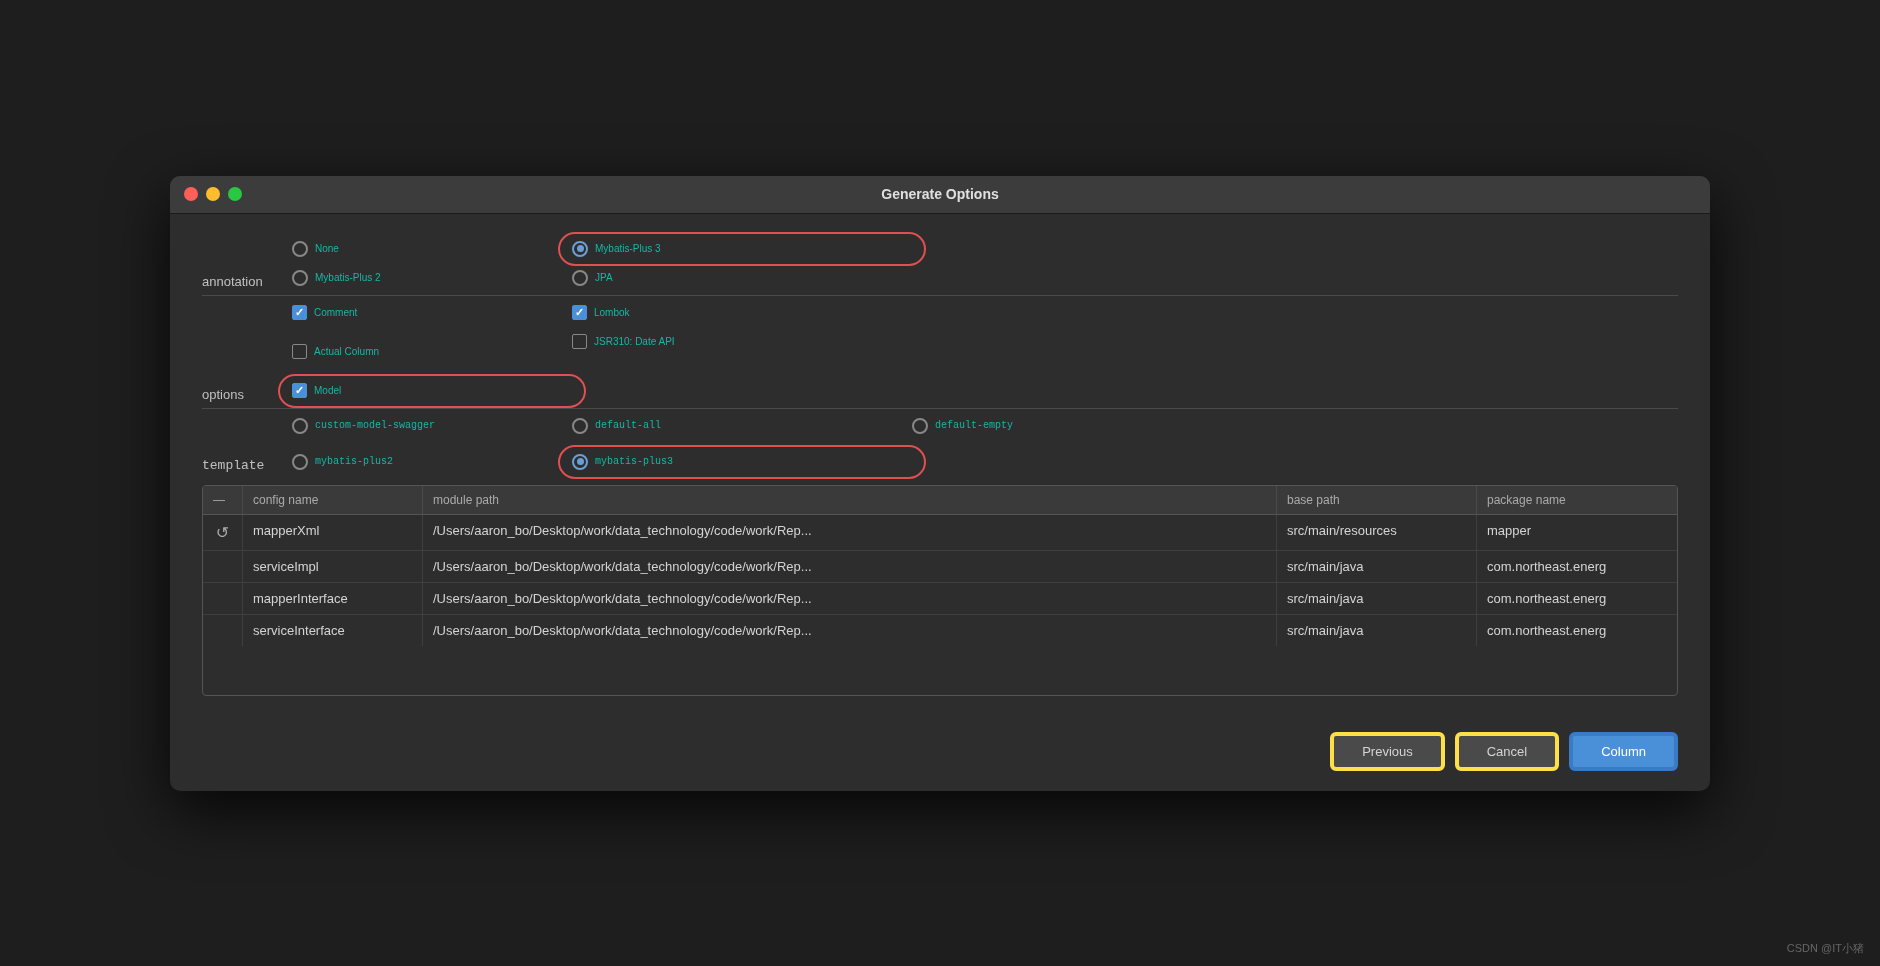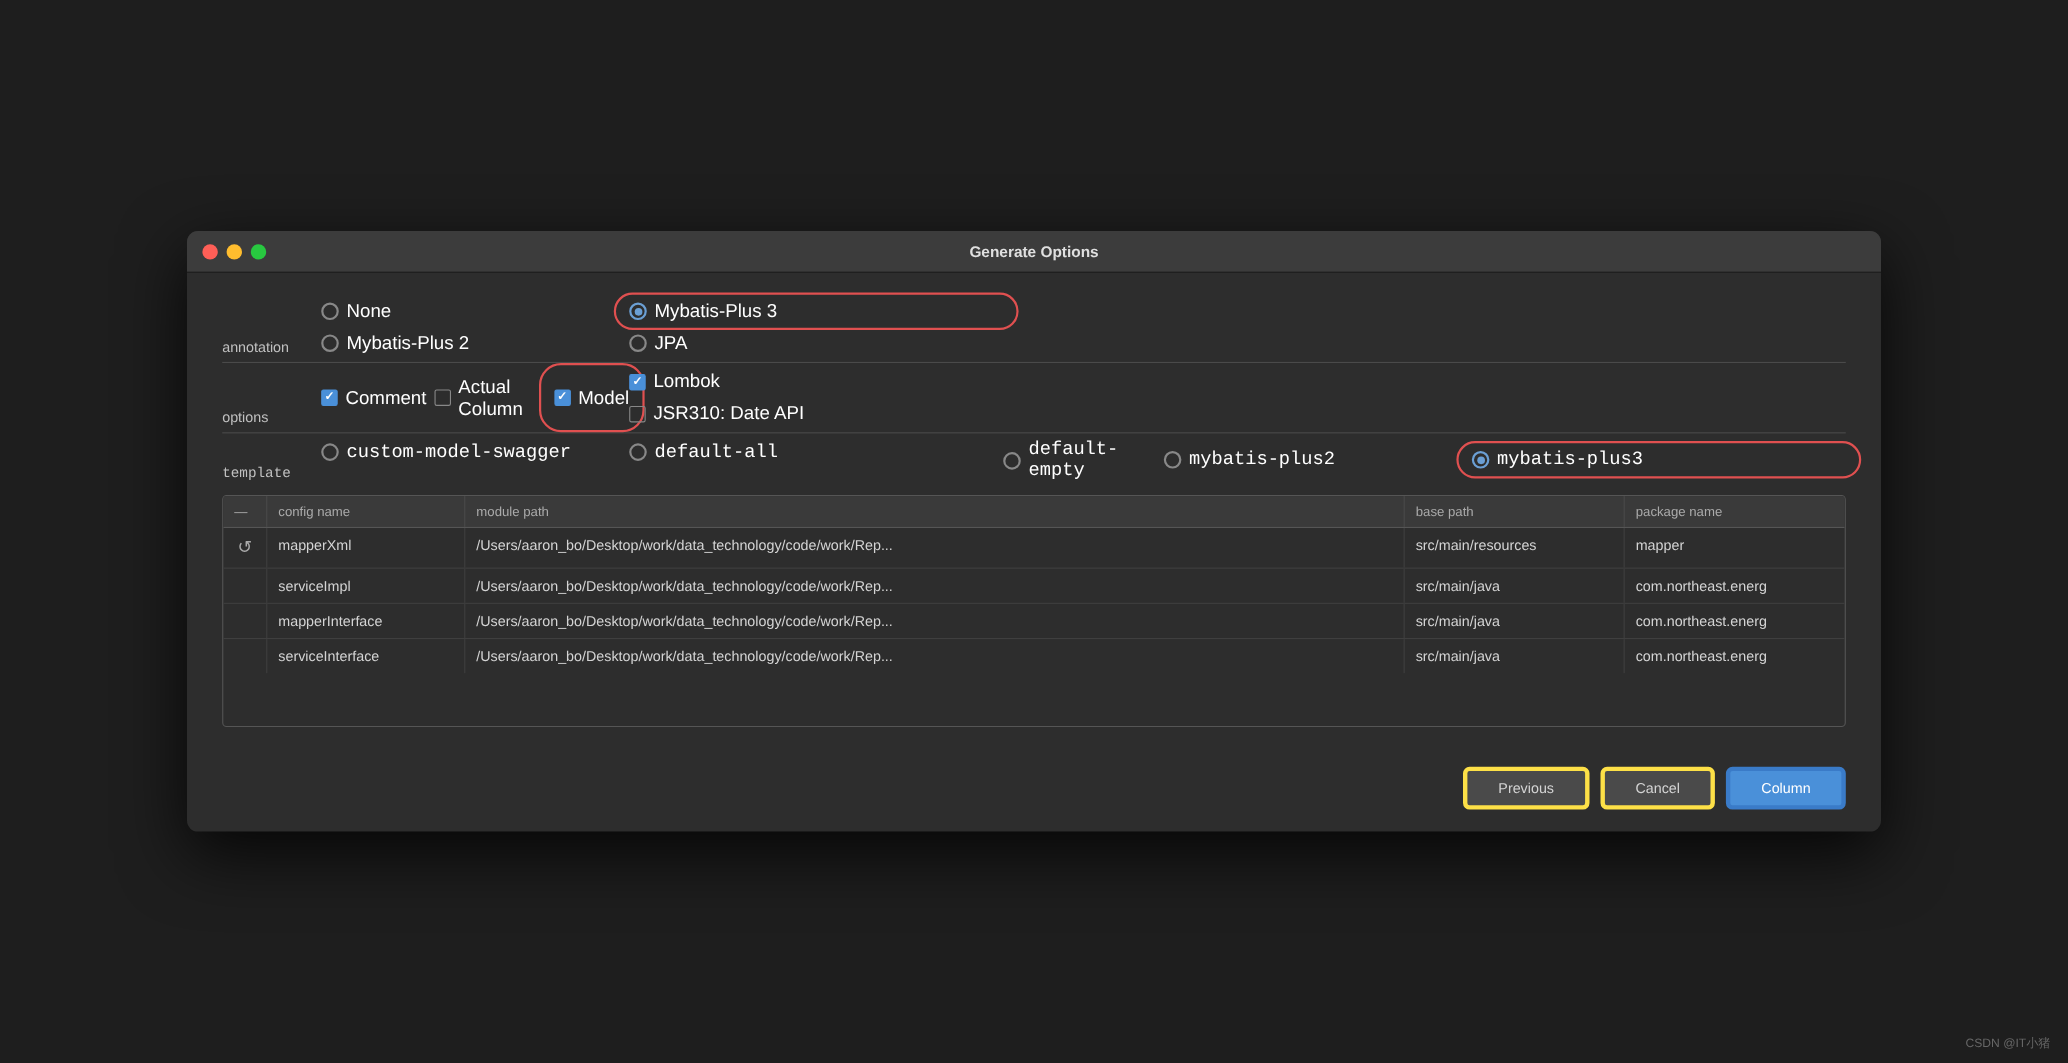--- a/index.html
+++ b/index.html
@@ -123,22 +123,22 @@
 
     .checkbox-input.checked::after {
       content: '✓';
       color: white;
       font-size: 11px;
       font-weight: bold;
       line-height: 1;
     }
 
     .option-label {
-      font-size: 17px;
-      color: #ffffff;
+      font-size: 10px;
+      color: #14b8a6;
     }
 
     
     .highlight-circle {
       position: relative;
       display: inline-flex;
       align-items: center;
     }
 
     .highlight-circle::before {
@@ -261,35 +261,35 @@
 
     .col1 { width: 280px; }
     .col2 { width: 340px; }
 
     .options-options {
       display: flex;
       flex: 1;
       gap: 0;
     }
 
-    .opt-col1 { width: 280px; display: flex; flex-direction: row; gap: 7px; }
+    .opt-col1 { width: 280px; display: flex; flex-direction: column; gap: 17px; }
     .opt-col2 { width: 340px; display: flex; flex-direction: column; gap: 7px; }
     .opt-col3 { flex: 1; display: flex; flex-direction: column; gap: 7px; }
 
     .template-row {
       display: flex;
       align-items: flex-end;
       margin-bottom: 12px;
       font-family: Liberation Mono, monospace;
     }
 
     .template-options {
       display: flex;
       flex: 1;
-      flex-direction: row;
+      flex-direction: column;
       gap: 7px;
     }
 
     .template-row-inner {
       display: flex;
       gap: 0;
     }
 
     .tmpl-col1 { width: 280px; display: flex; flex-direction: column; gap: 7px; }
     .tmpl-col2 { width: 340px; display: flex; flex-direction: column; gap: 7px; }

